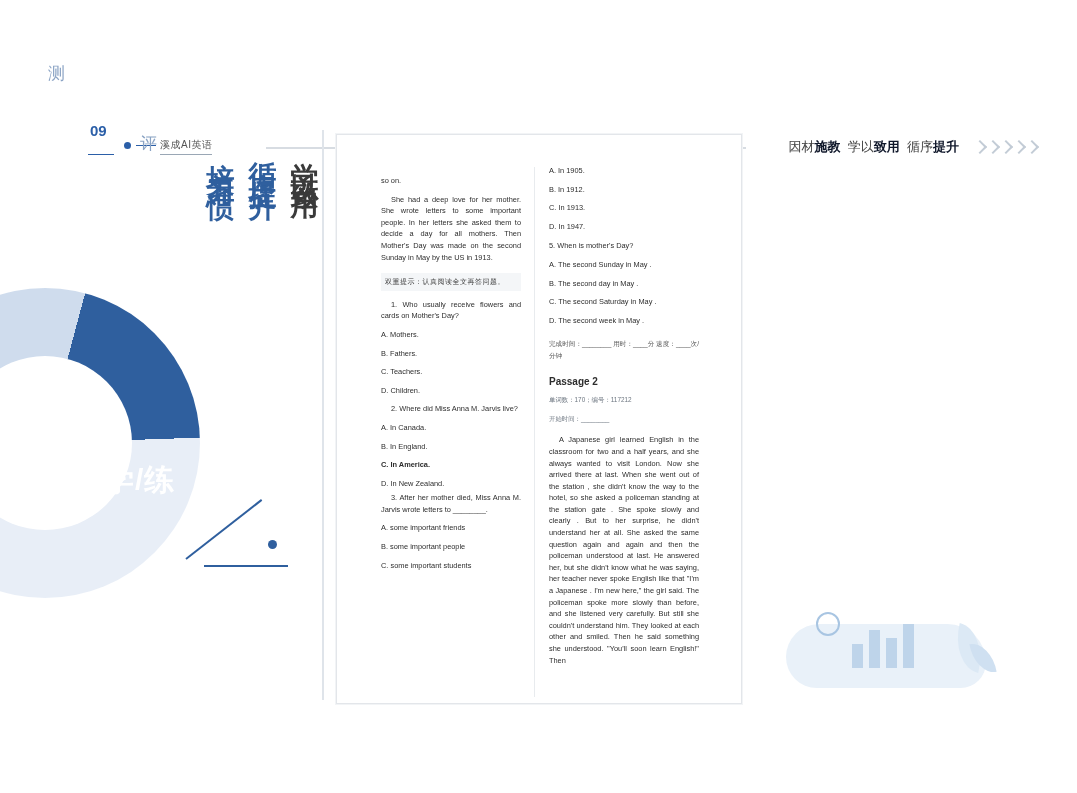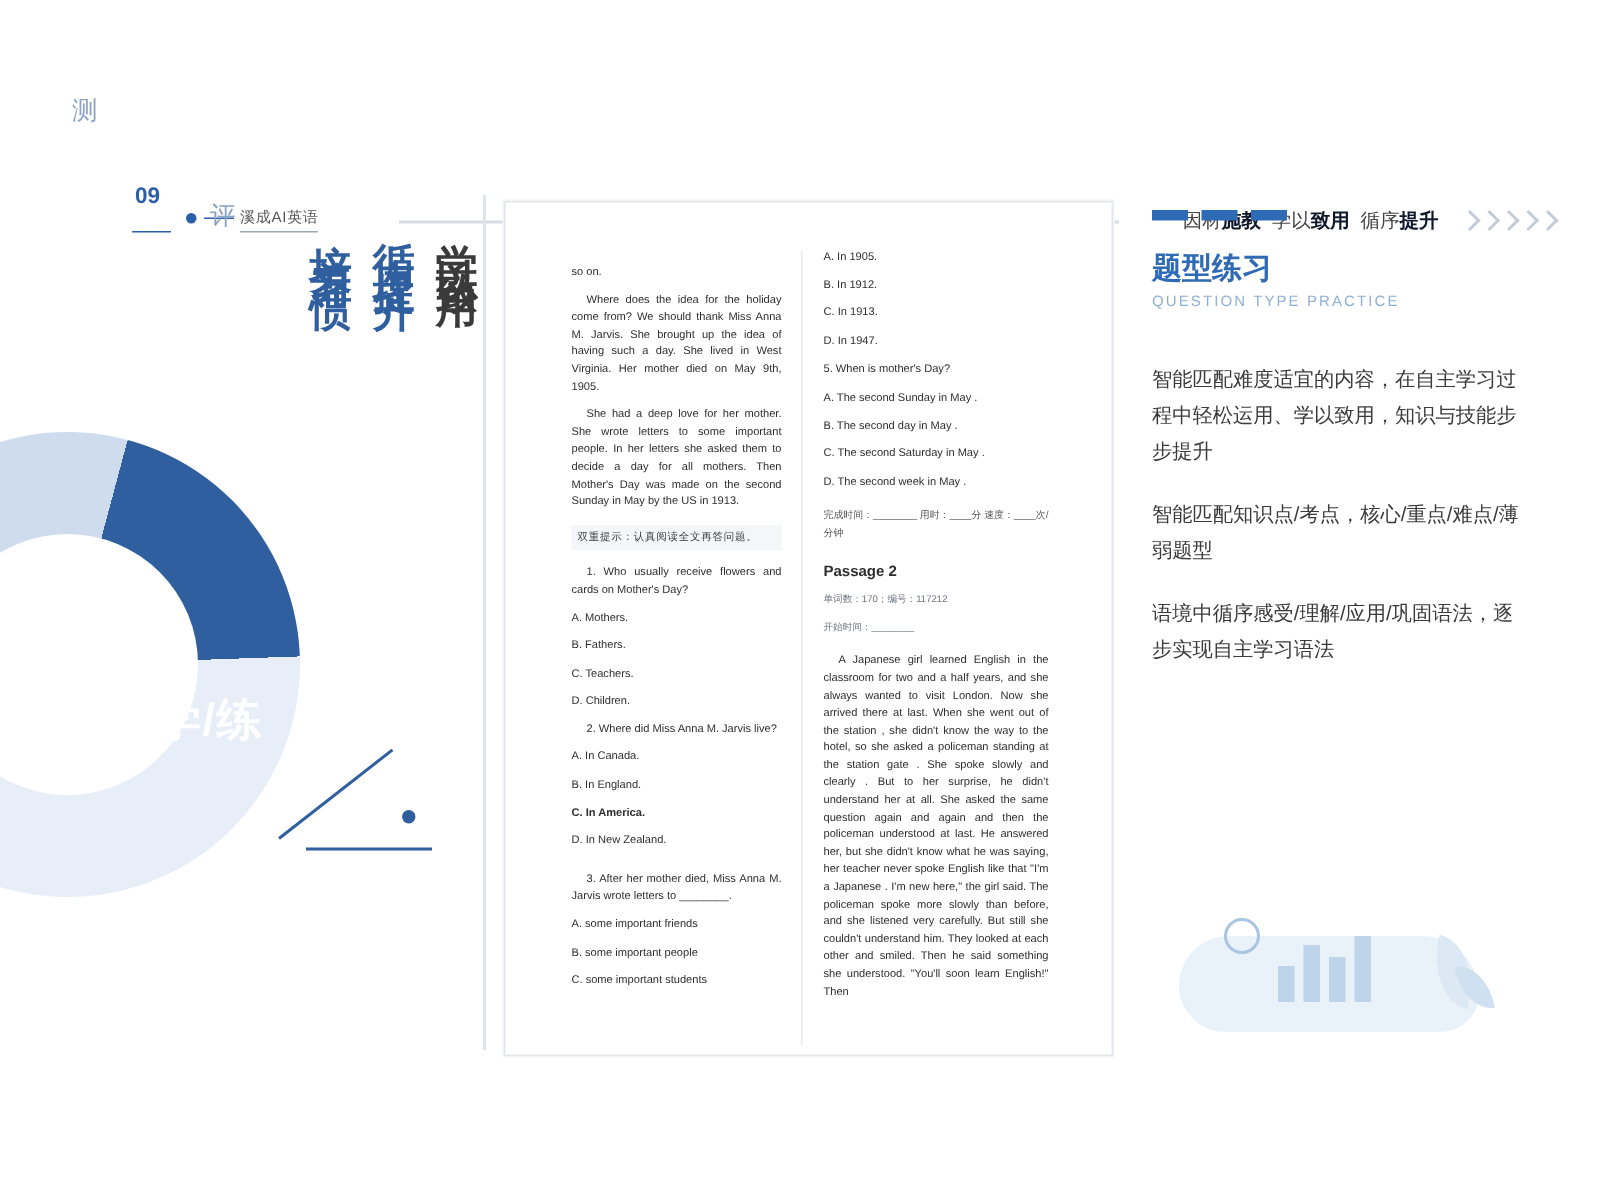--- a/index.html
+++ b/index.html
@@ -182,33 +182,32 @@
     <div class="slg-col slg-blue">循序提升</div>
     <div class="slg-col slg-blue">培养习惯</div>
   </div>
   <div class="vline"></div>
 
   <div class="scan">
     <div class="scan-divider"></div>
 
     <div class="col colL">
       <p>so on.</p>
-      <p class="indent">Where does the idea for the holiday come from? We should thank Miss Anna M. Jarvis. She brought up the idea of having such a day. She lived in West Virginia. Her mother died on May 9th, 1905.</p>
       <p class="indent">She had a deep love for her mother. She wrote letters to some important people. In her letters she asked them to decide a day for all mothers. Then Mother's Day was made on the second Sunday in May by the US in 1913.</p>
       <div class="note">双重提示：认真阅读全文再答问题。</div>
       <p class="indent">1. Who usually receive flowers and cards on Mother's Day?</p>
       <p class="opt">A. Mothers.</p>
       <p class="opt">B. Fathers.</p>
       <p class="opt">C. Teachers.</p>
       <p class="opt" style="margin-bottom:7px">D. Children.</p>
       <p class="indent">2. Where did Miss Anna M. Jarvis live?</p>
       <p class="opt">A. In Canada.</p>
       <p class="opt">B. In England.</p>
       <p class="opt bold">C. In America.</p>
-      <p class="opt" style="margin-bottom:14px">D. In New Zealand.</p>
+      <p class="opt" style="margin-bottom:3px">D. In New Zealand.</p>
       <p class="indent">3. After her mother died, Miss Anna M. Jarvis wrote letters to ________.</p>
       <p class="opt">A. some important friends</p>
       <p class="opt">B. some important people</p>
       <p class="opt">C. some important students</p>
 
     </div>
 
     <div class="col colR">
       <p class="opt">A. In 1905.</p>
       <p class="opt">B. In 1912.</p>
@@ -220,32 +219,20 @@
       <p class="opt">C. The second Saturday in May .</p>
       <p class="opt" style="margin-bottom:12px">D. The second week in May .</p>
       <p style="font-size:6.6px;color:#555">完成时间：________  用时：____分  速度：____次/分钟</p>
       <p class="psg-title" style="margin-top:14px">Passage 2</p>
       <p class="meta">单词数：170；编号：117212</p>
       <p class="meta" style="margin-bottom:10px">开始时间：________</p>
       <p class="indent">A Japanese girl learned English in the classroom for two and a half years, and she always wanted to visit London. Now she arrived there at last. When she went out of the station , she didn't know the way to the hotel, so she asked a policeman standing at the station gate . She spoke slowly and clearly . But to her surprise, he didn't understand her at all. She asked the same question again and again and then the policeman understood at last. He answered her, but she didn't know what he was saying, her teacher never spoke English like that "I'm a Japanese . I'm new here," the girl said. The policeman spoke more slowly than before, and she listened very carefully. But still she couldn't understand him. They looked at each other and smiled. Then he said something she understood. "You'll soon learn English!" Then</p>
     </div>
   </div>
 
-  <div class="rp">
-    <div class="dashes">
-        <i></i>
-        <i></i>
-        <i></i>
-      </div>
-    <h2 class="rp-title">题型练习</h2>
-    <div class="rp-sub">QUESTION TYPE PRACTICE</div>
-    <p class="rp-p">智能匹配难度适宜的内容，在自主学习过程中轻松运用、学以致用，知识与技能步步提升</p>
-    <p class="rp-p">智能匹配知识点/考点，核心/重点/难点/薄弱题型</p>
-    <p class="rp-p">语境中循序感受/理解/应用/巩固语法，逐步实现自主学习语法</p>
-  </div>
 
   <div class="illus">
     <div class="ill-blob"></div>
     <div class="ill-circ"></div>
     <div class="ill-bar b1"></div>
     <div class="ill-bar b2"></div>
     <div class="ill-bar b3"></div>
     <div class="ill-bar b4"></div>
     <div class="ill-leaf"></div>
     <div class="ill-leaf2"></div>

